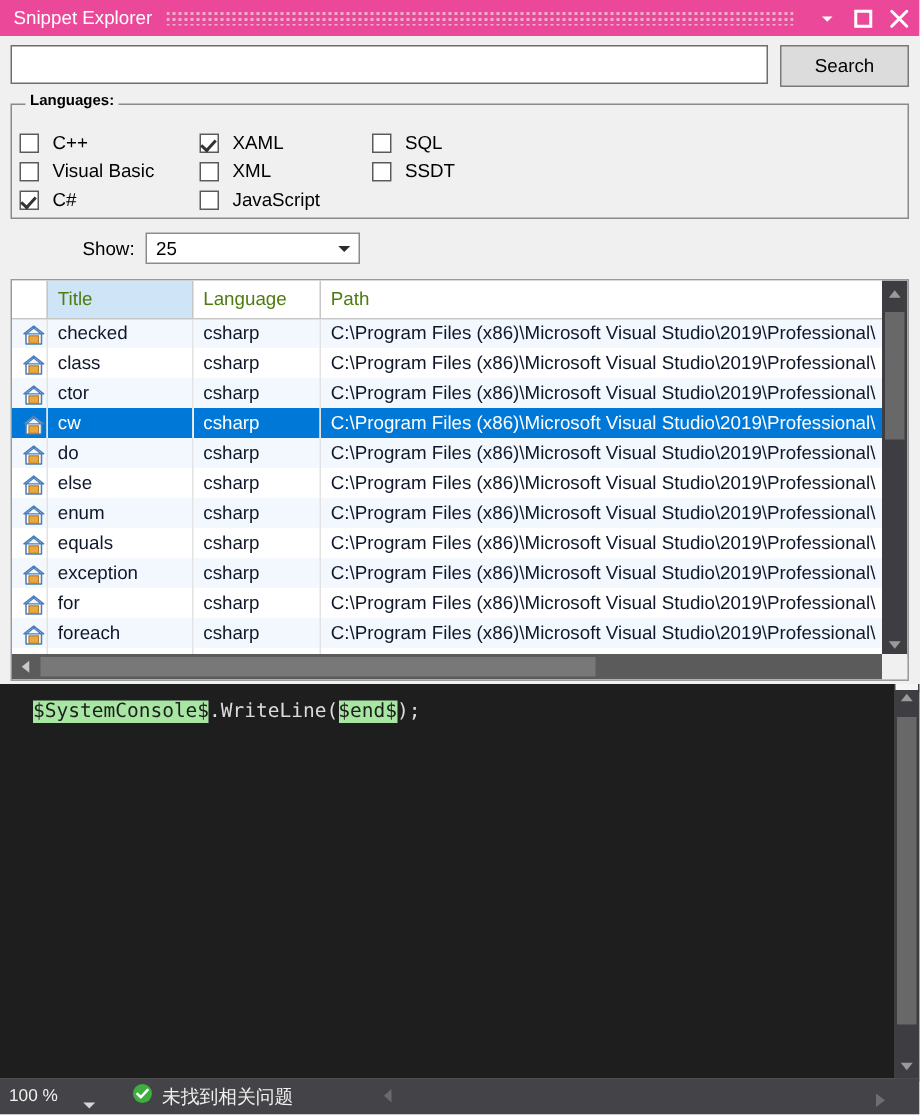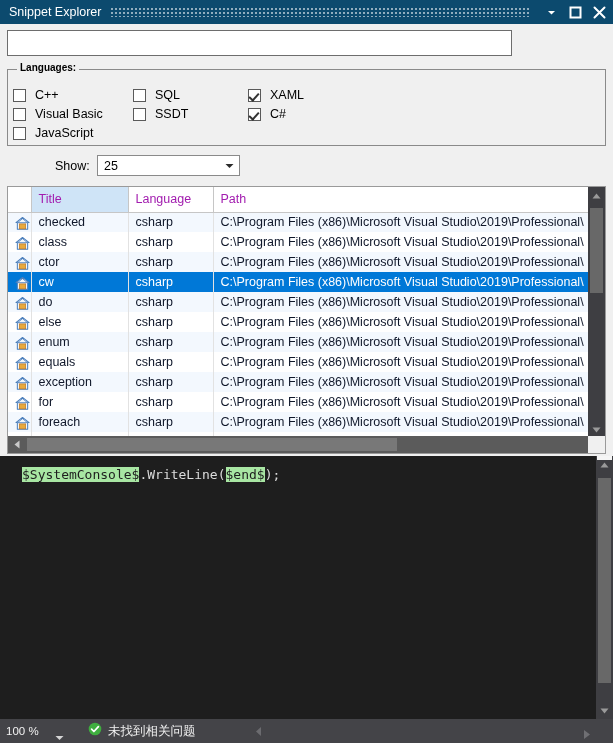--- a/index.html
+++ b/index.html
@@ -6,21 +6,21 @@
   html, body {
     width: 613px; height: 743px;
     font-family: "Liberation Sans", sans-serif;
     background: #f0f0f0;
     overflow: hidden;
   }
   body { position: relative; }
 
   
   .titlebar {
-    height: 24px; background: #0c4a6e;
+    height: 24px; background: #ec4899;
     display: flex; align-items: center;
     padding: 0 2px 0 9px;
     position: relative;
     justify-content: center;
   }
   .titlebar-text {
     color: #ffffff; font-size: 12.5px; white-space: nowrap;
   }
   .titlebar-grip {
     flex: 1; height: 10px; margin: 0 10px;
@@ -126,21 +126,21 @@
     position: absolute; left: 0; top: 0;
     width: 580px; height: 250px; overflow: hidden;
   }
   table.grid {
     border-collapse: collapse; table-layout: fixed;
     width: 820px; font-size: 12.5px;
   }
   table.grid th {
     height: 25px; background: #fff;
     font-weight: normal; text-align: left;
-    color: #a21caf; padding: 0 0 0 7px;
+    color: #4d7c0f; padding: 0 0 0 7px;
     border-right: 1px solid #c6c6c6;
     border-bottom: 1px solid #c6c6c6;
     white-space: nowrap;
   }
   table.grid th.sorted { background: #cfe4f7; }
   table.grid td {
     height: 20px; padding: 0 0 0 7px;
     border-right: 1px solid #e2e2e2;
     color: #0f172a; white-space: nowrap; overflow: hidden;
   }
@@ -272,42 +272,47 @@
     <div class="tbtn">
       <svg width="13" height="13" viewBox="0 0 13 13">
           <path d="M1.5 1.5 L11.5 11.5 M11.5 1.5 L1.5 11.5" stroke="#ffffff" stroke-width="2" stroke-linecap="round"></path>
         </svg>
     </div>
   </div>
 </div>
 
 <div class="searchrow">
   <input class="search-input" type="text" value="" style="">
+  <button class="search-btn">Search</button>
 </div>
 
 <div class="langbox">
   <div class="langbox-title">Languages:</div>
   <div class="lang-grid">
 
     <div class="lang-item">
       <span class="cbox"></span>
       <span class="lang-label">C++</span>
     </div>
     <div class="lang-item">
+      <span class="cbox checked"></span>
+      <span class="lang-label">XAML</span>
+    </div>
+    <div class="lang-item">
       <span class="cbox"></span>
       <span class="lang-label">SQL</span>
     </div>
-    <div class="lang-item">
-      <span class="cbox checked"></span>
-      <span class="lang-label">XAML</span>
-    </div>
 
     <div class="lang-item">
       <span class="cbox"></span>
       <span class="lang-label">Visual Basic</span>
+    </div>
+    <div class="lang-item">
+      <span class="cbox"></span>
+      <span class="lang-label">XML</span>
     </div>
     <div class="lang-item">
       <span class="cbox"></span>
       <span class="lang-label">SSDT</span>
     </div>
 
     <div class="lang-item">
       <span class="cbox checked"></span>
       <span class="lang-label">C#</span>
     </div>

